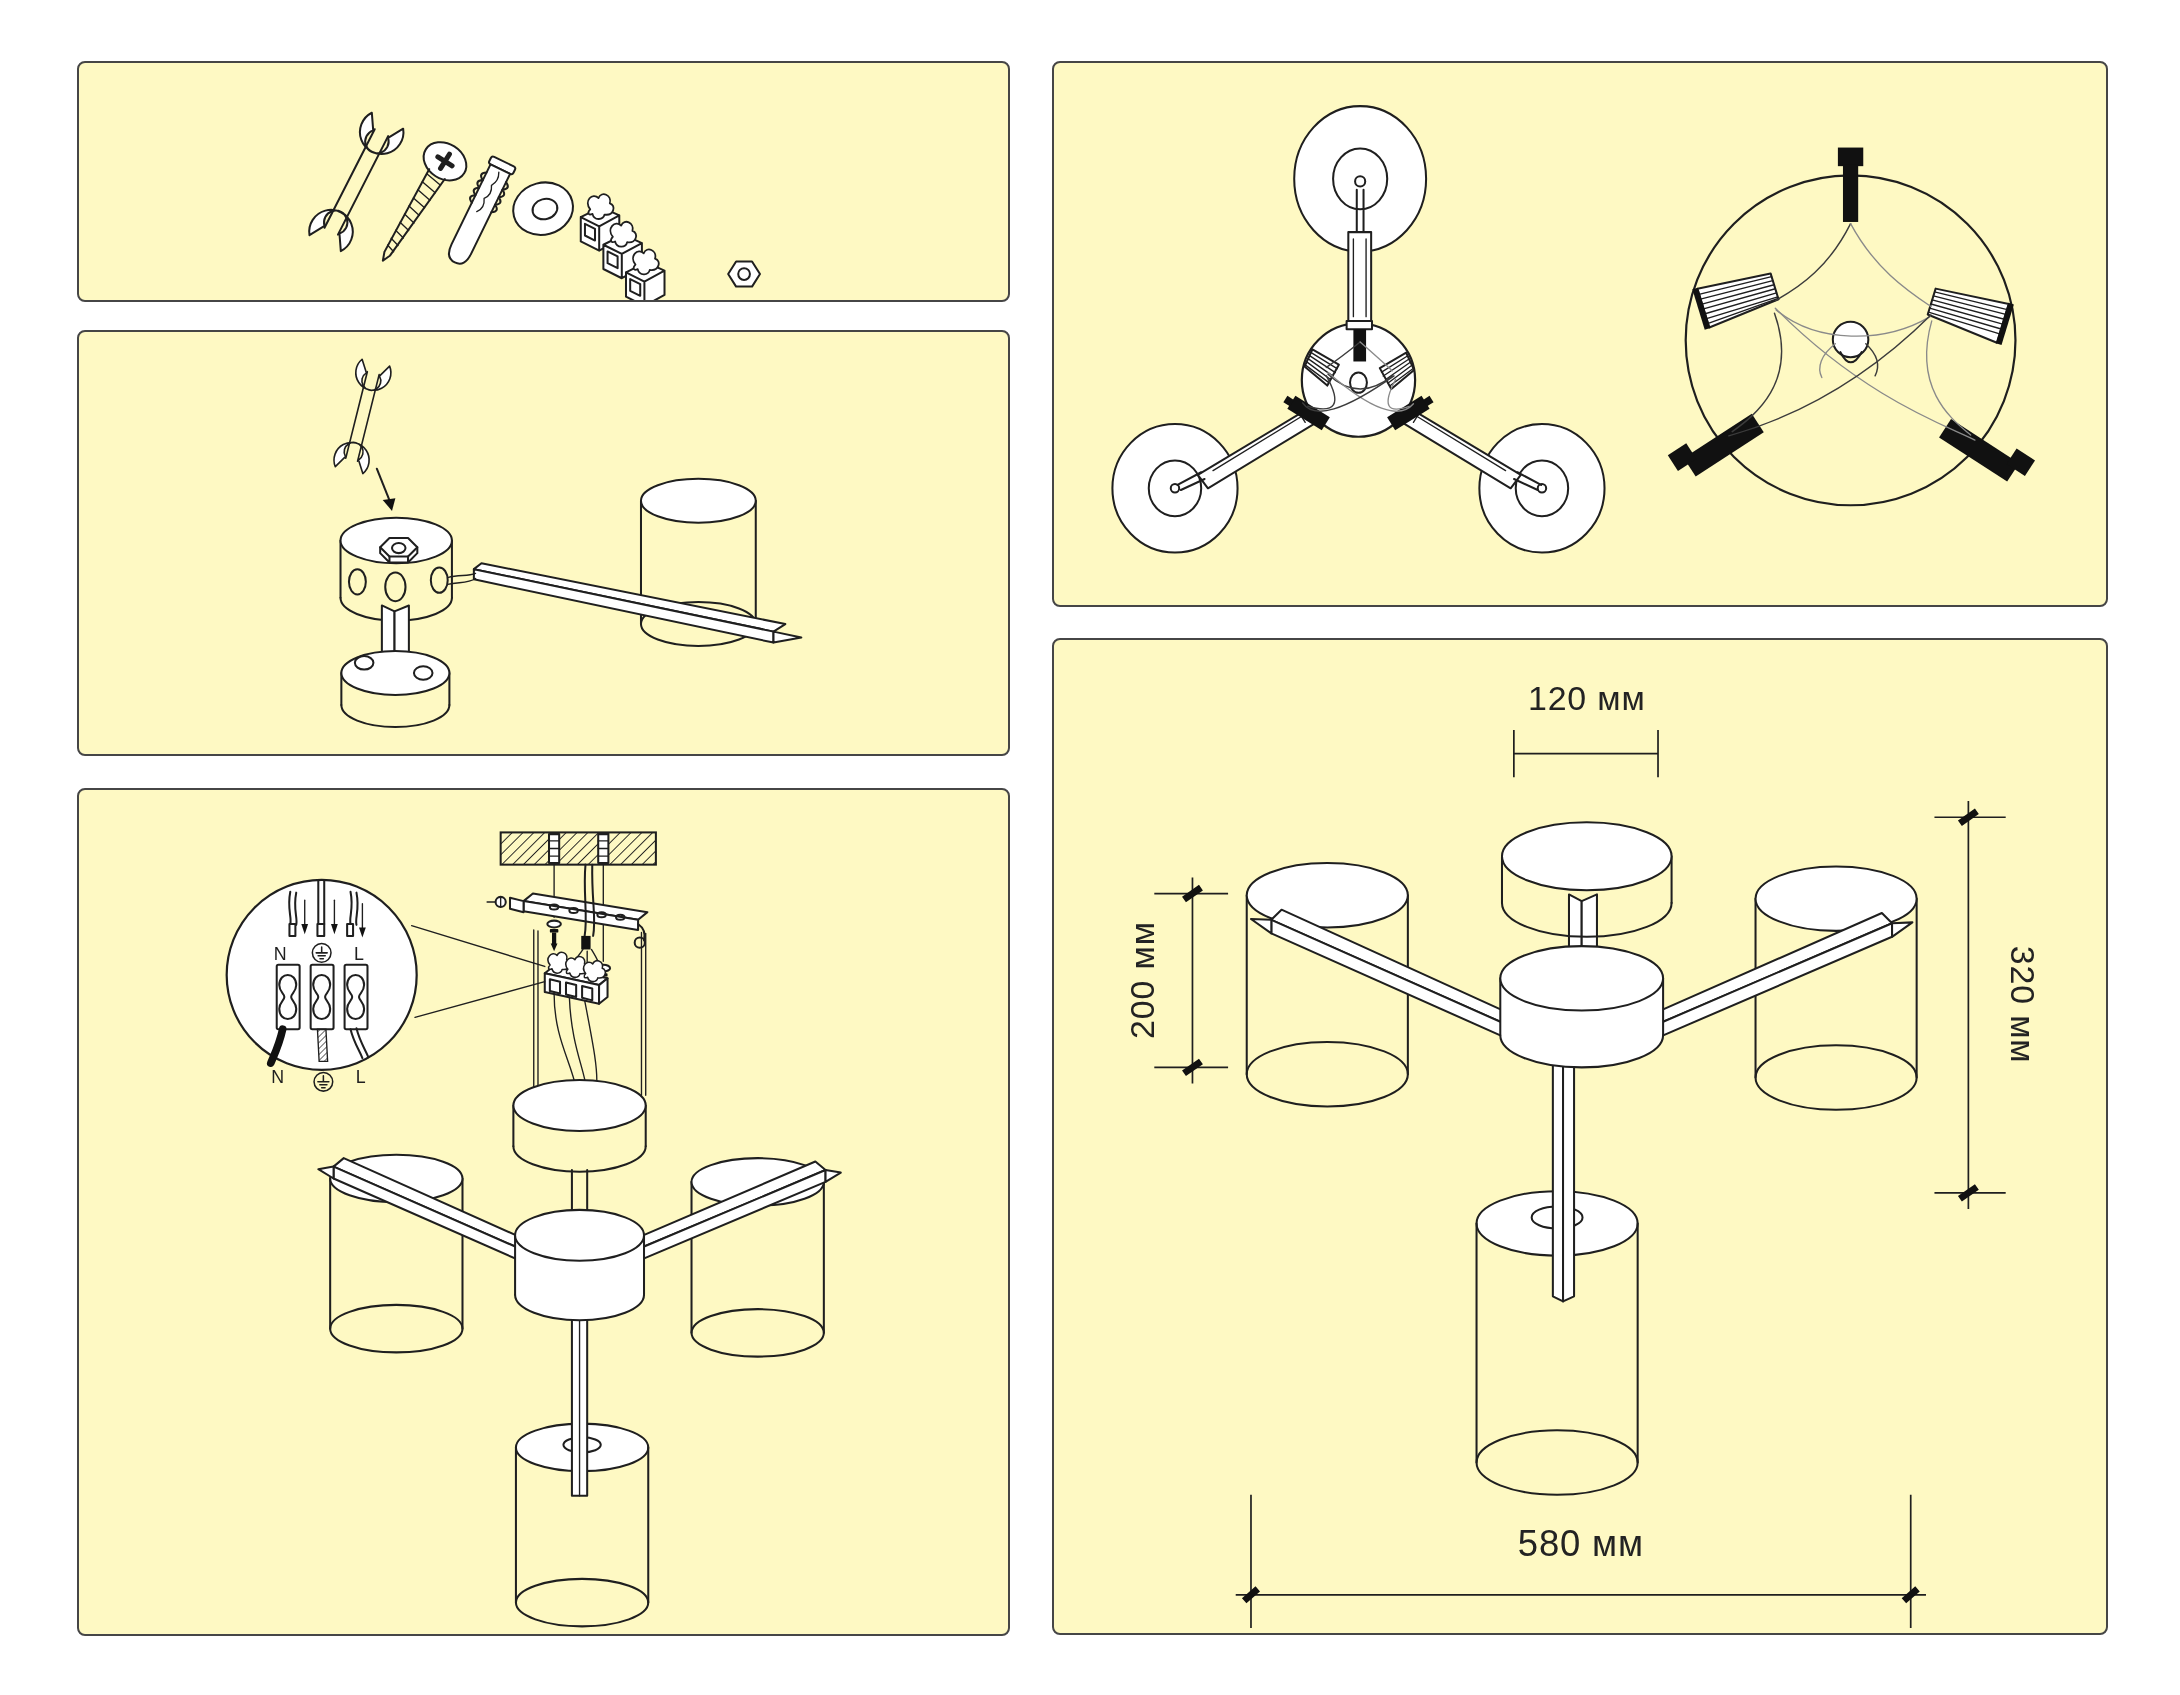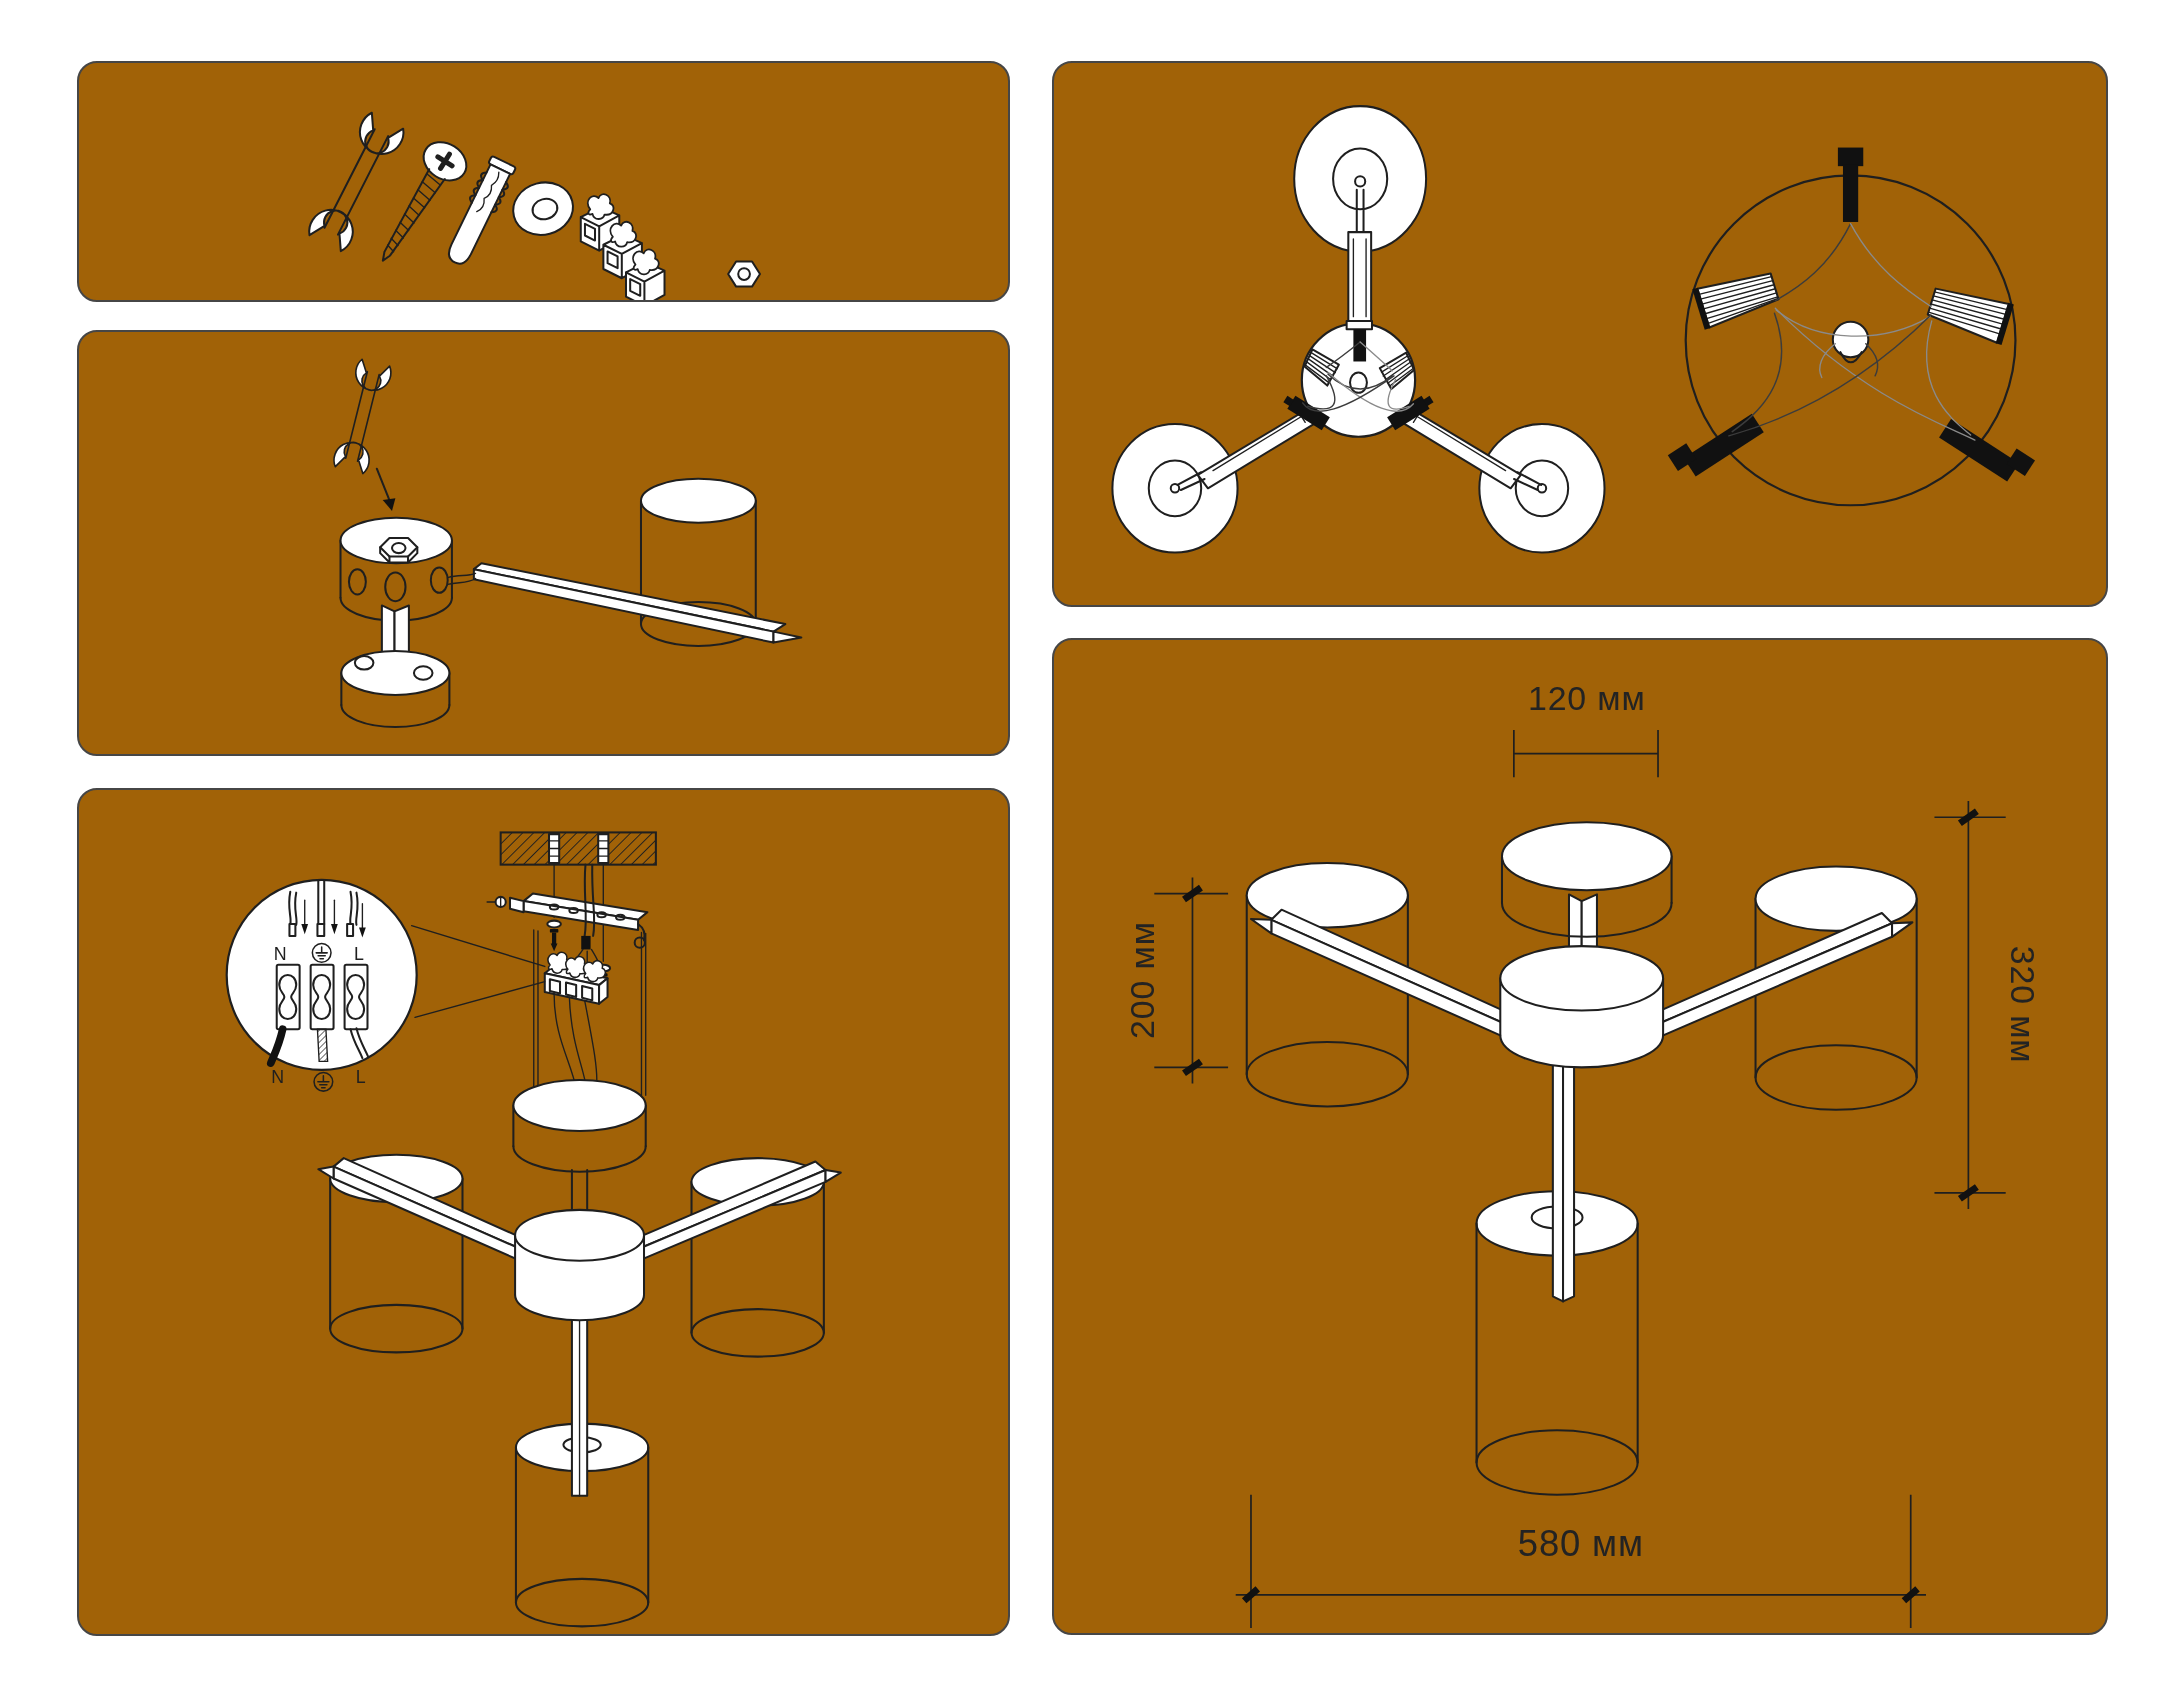--- a/index.html
+++ b/index.html
@@ -1,19 +1,19 @@
 <!DOCTYPE html>
 <html style="font-size:13.6px"><head>
 <meta charset="utf-8">
 <style>
   html,body{margin:0;padding:0;background:#ffffff;}
   .sheet{position:relative;width:2181px;height:1696px;background:#fff;
          font-family:"Liberation Sans",sans-serif;overflow:hidden;}
-  .panel{position:absolute;border:2.6px solid #464646;border-radius:20px;
-         box-sizing:border-box;background:#a16207;}
+  .panel{position:absolute;border:2.6px solid #464646;border-radius:8px;
+         box-sizing:border-box;background:#fef9c3;}
   .panel svg{position:absolute;left:0;top:0;width:100%;height:100%;}
   
   .ln{stroke:#1f1f1f;fill:none;stroke-width:2.4;stroke-linecap:round;stroke-linejoin:round;}
   .lw{stroke:#1f1f1f;fill:#ffffff;stroke-width:2.4;stroke-linecap:round;stroke-linejoin:round;}
   .lt{stroke:#1f1f1f;fill:none;stroke-width:1.6;stroke-linecap:round;}
   .fk{fill:#111111;stroke:none;}
   .wire{stroke:#3c3c3c;fill:none;stroke-width:1.7;stroke-linecap:round;}
   .wire2{stroke:#8a8a8a;fill:none;stroke-width:1.6;stroke-linecap:round;}
   .dimln{stroke:#1f1f1f;fill:none;stroke-width:2;}
   .tick{stroke:#111;stroke-width:8;stroke-linecap:butt;}

